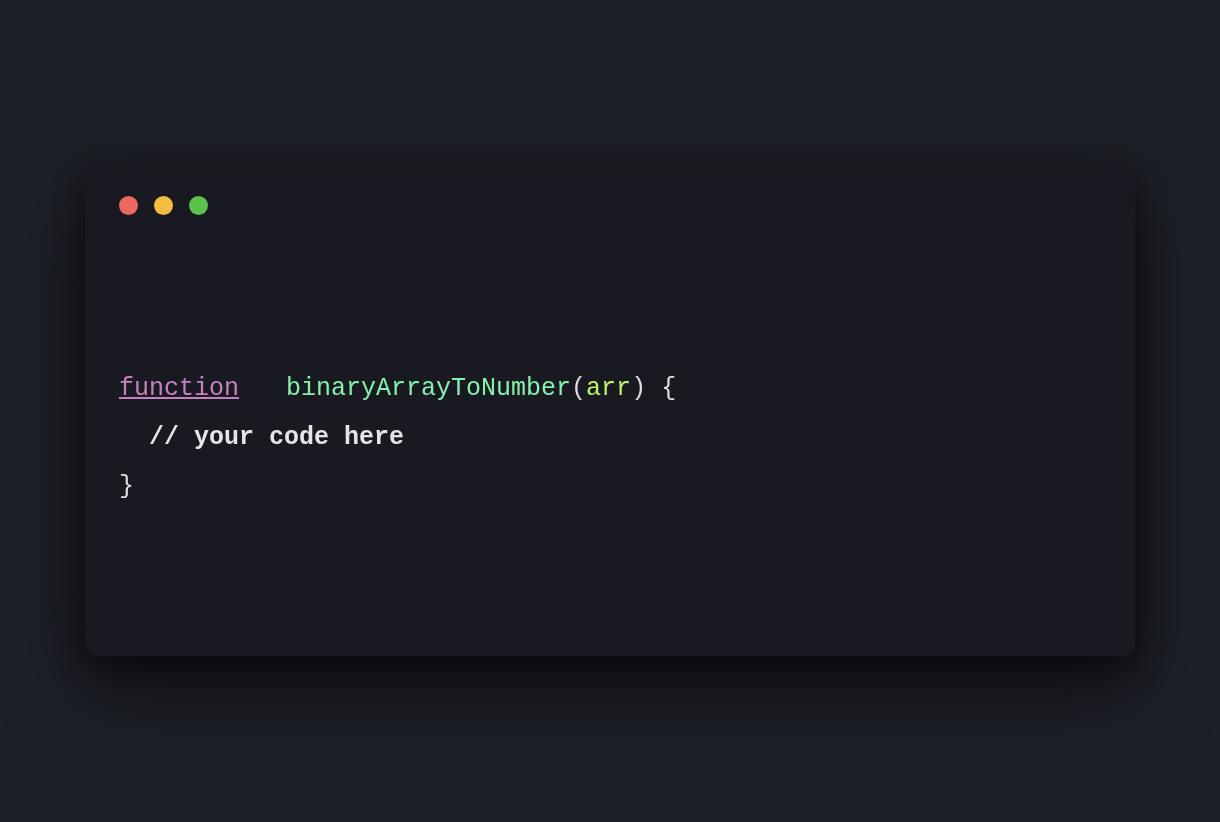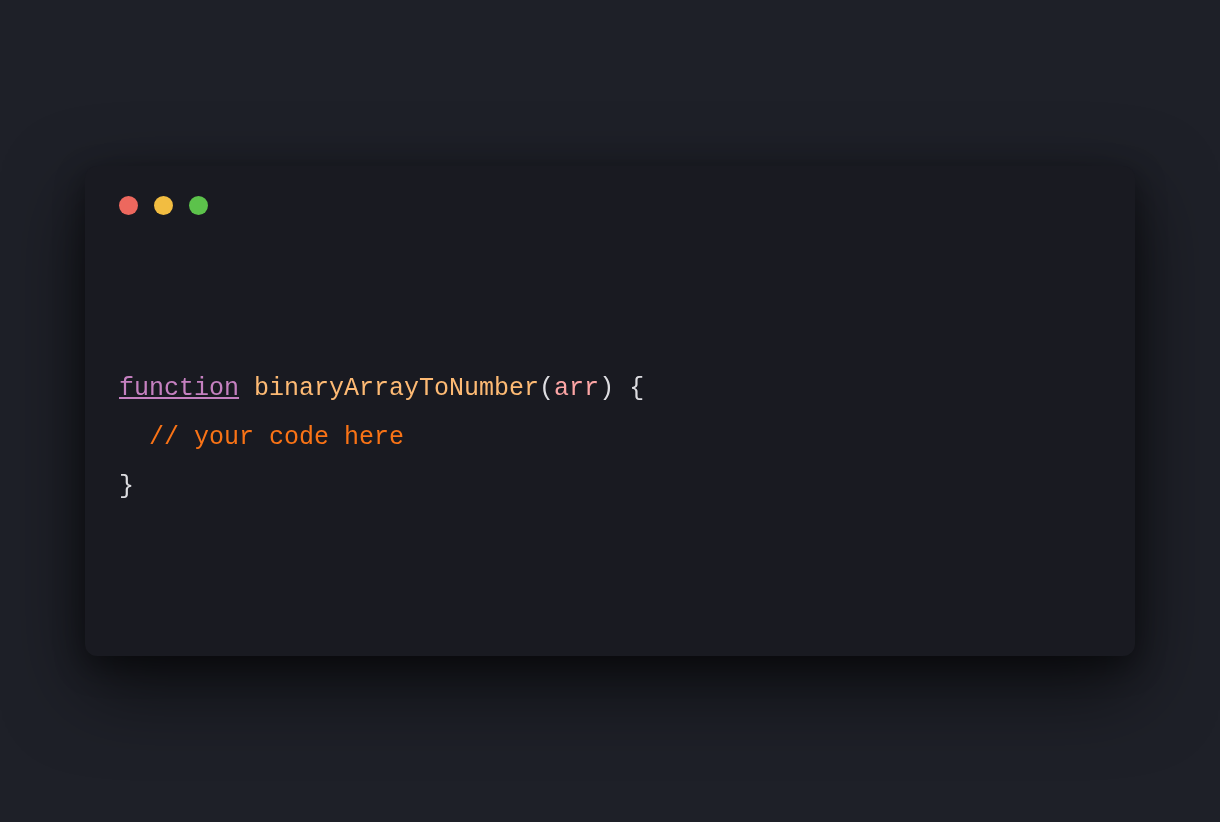--- a/index.html
+++ b/index.html
@@ -48,30 +48,32 @@
       font-size: 25px;
       line-height: 1.95;
       white-space: pre;
       color: #dddde1;
     }
     .tok-keyword {
       color: #c580c0;
       text-decoration: underline;
     }
     .tok-funcname {
-      color: #fdba74;
+      color: #86efac;
+      margin-left: 32px;
     }
     .tok-punct {
       color: #dddde1;
     }
     .tok-param {
-      color: #fca5a5;
+      color: #bef264;
     }
     .tok-comment {
-      color: #f97316;
+      color: #e5e5e5;
+      font-weight: bold;
     }
   </style>
 </head>
 <body>
 
 <div class="editor-window">
   <div class="window-controls">
     <div class="window-dot dot-red"></div>
     <div class="window-dot dot-yellow"></div>
     <div class="window-dot dot-green"></div>

